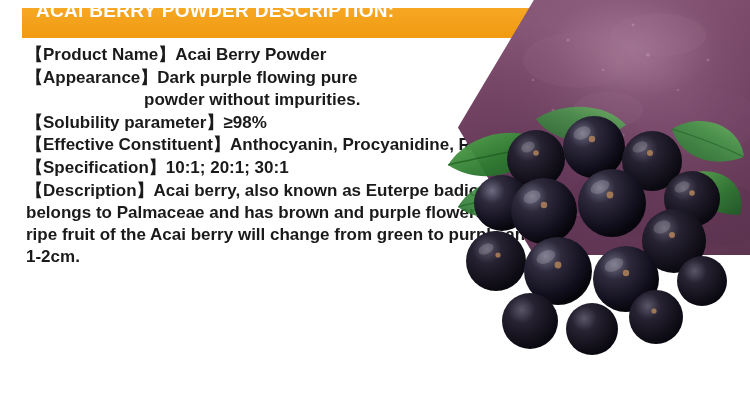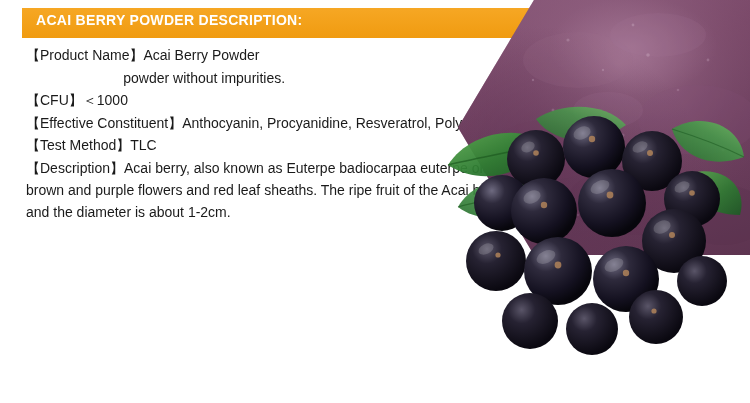--- a/index.html
+++ b/index.html
@@ -22,22 +22,22 @@
     left: 22px;
     top: 8px;
     width: 700px;
     height: 30px;
     background: #f5a623;
     background: linear-gradient(#f6a724, #f09b10);
   }
   #title-text {
     position: absolute;
     left: 36px;
-    top: 12px;
-    font-size: 14px;
+    top: 0;
+    font-size: 19px;
     font-weight: bold;
     color: #ffffff;
     letter-spacing: 0.3px;
     white-space: nowrap;
     z-index: 5;
   }
 
   
   #hex-wrap {
     position: absolute;
@@ -72,22 +72,23 @@
     z-index: 6;
   }
 
   
   #content {
     position: absolute;
     left: 26px;
     top: 44px;
     width: 700px;
     color: #1a1a1a;
-    font-size: 14px;
+    font-size: 17px;
     line-height: 22.6px;
+    font-weight: bold;
   }
   .line {
     white-space: pre;
     height: 22.6px;
   }
   .line.wrapline {
     white-space: pre;
   }
   .desc {
     white-space: normal;
@@ -226,20 +227,21 @@
       <ellipse cx="106" cy="162" rx="10" ry="6" transform="rotate(-25 106 162)"></ellipse>
       <ellipse cx="174" cy="170" rx="10" ry="6" transform="rotate(-25 174 170)"></ellipse>
       <ellipse cx="222" cy="132" rx="9" ry="6" transform="rotate(-25 222 132)"></ellipse>
       <ellipse cx="242" cy="92" rx="8" ry="5" transform="rotate(-25 242 92)"></ellipse>
       <ellipse cx="46" cy="154" rx="8" ry="5" transform="rotate(-25 46 154)"></ellipse>
     </g>
   </svg>
 
   <div id="content">
     <div class="line">【Product Name】Acai Berry Powder</div>
+    <div class="line">【Appearance】Dark purple flowing pure</div>
     <div class="line wrapline">                         powder without impurities.</div>
-    <div class="line">【CFU】＜1000</div>
+    <div class="line">【Solubility parameter】≥98%</div>
     <div class="line">【Effective Constituent】Anthocyanin, Procyanidine, Resveratrol, Polyphenols,etc.</div>
-    <div class="line">【Test Method】TLC</div>
+    <div class="line">【Specification】10:1; 20:1; 30:1</div>
     <div class="desc">【Description】Acai berry, also known as Euterpe badiocarpaa euterpe oleracea, belongs to Palmaceae and has brown and purple flowers and red leaf sheaths. The ripe fruit of the Acai berry will change from green to purple and the diameter is about 1-2cm.</div>
   </div>
 
 </div>
 
 </body></html>

